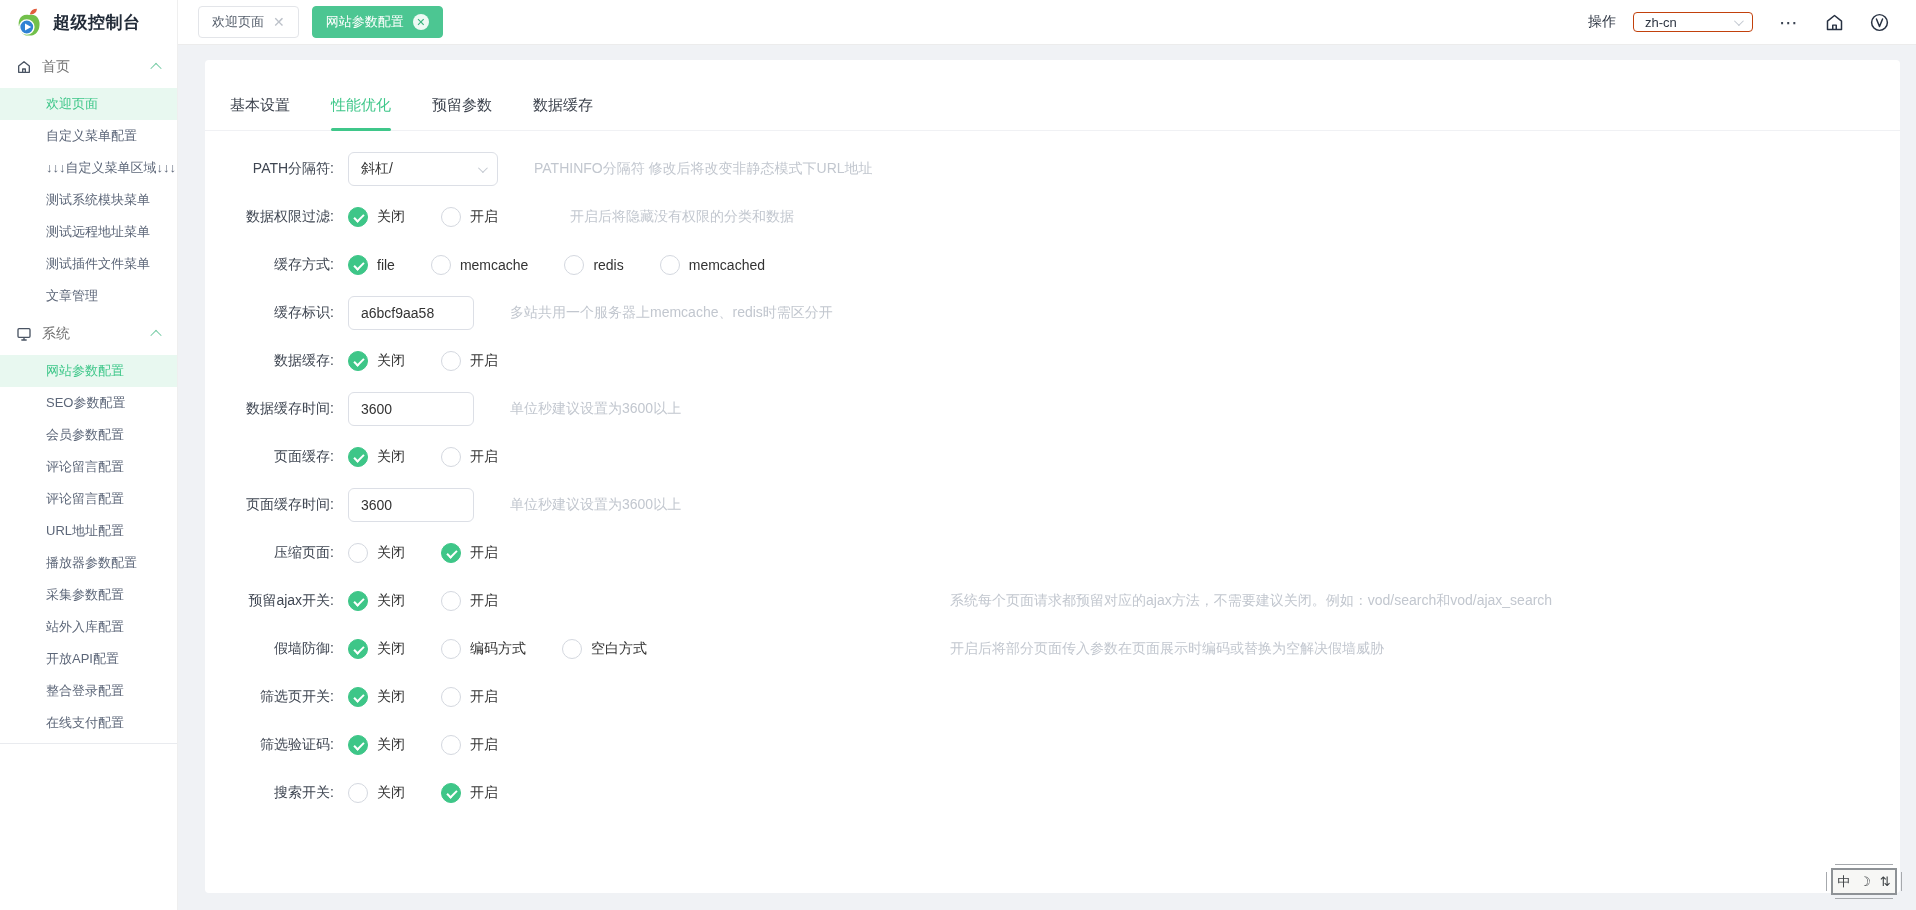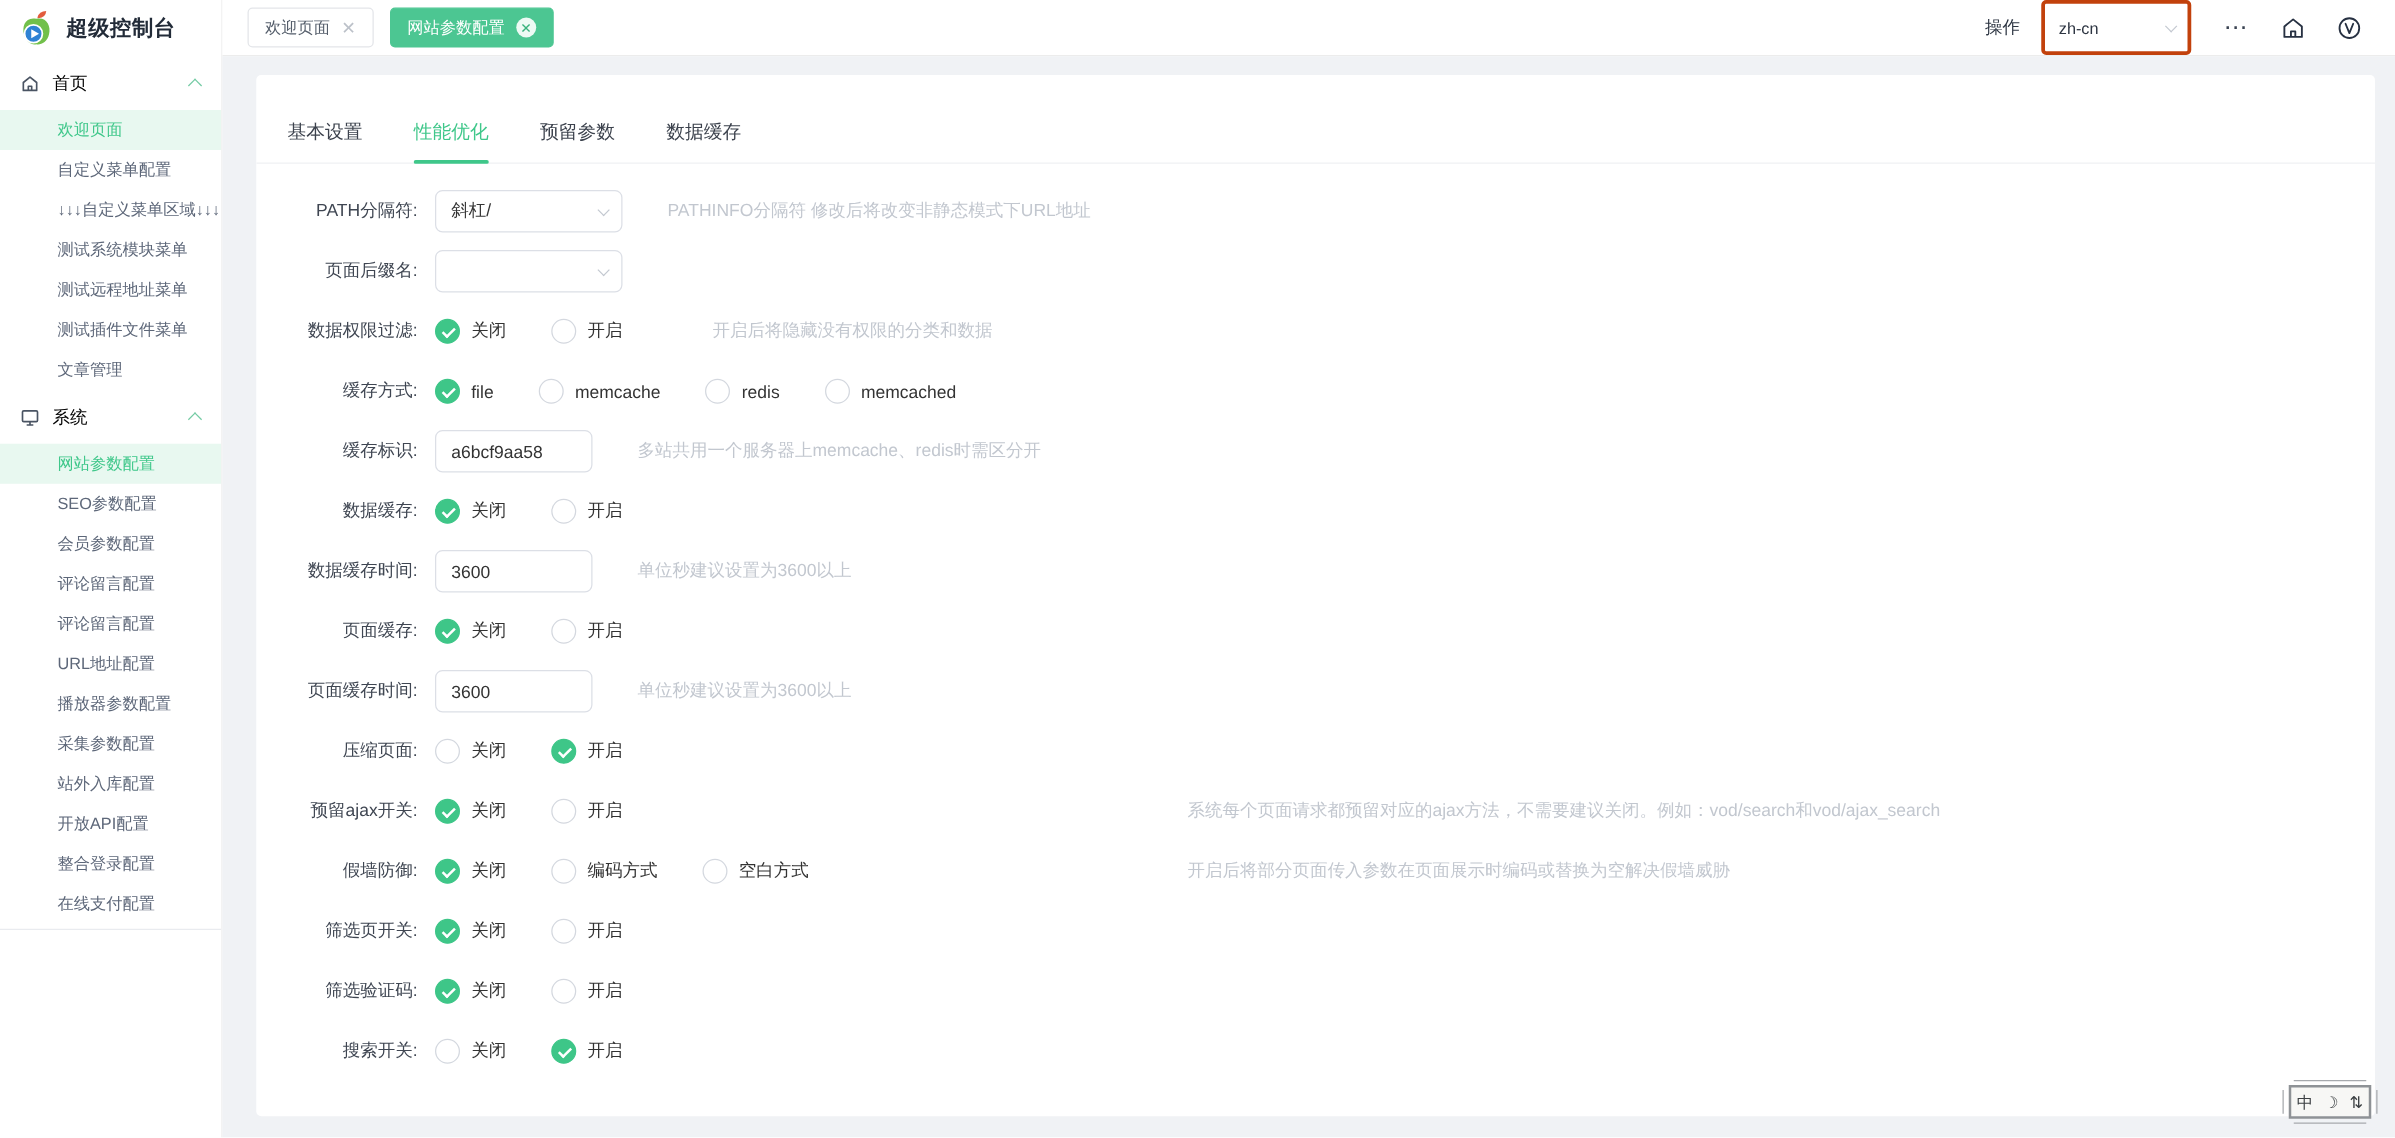--- a/index.html
+++ b/index.html
@@ -7,37 +7,37 @@
   body {
     font-family:"Liberation Sans","DejaVu Sans",sans-serif;
     color:#333; background:#fff; font-size:14px;
   }
   .app { display:grid; grid-template-columns:178px 1fr; grid-template-rows:45px 1fr; width:100%; height:100%; }
 
   
   .sidebar { grid-row:1 / 3; grid-column:1; background:#fff; border-right:1px solid #efefef; overflow:hidden; }
   .logo-row { height:45px; display:flex; align-items:center; padding-left:13px; gap:8px; cursor:pointer; }
   .logo-title { font-size:17px; font-weight:700; color:#222b38; letter-spacing:.5px; white-space:nowrap; }
-  .sec-header { height:43px; display:flex; align-items:center; padding:0 17px 0 15px; font-size:14px; color:#000000; cursor:pointer; }
+  .sec-header { height:43px; display:flex; align-items:center; padding:0 17px 0 15px; font-size:14px; color:#737373; cursor:pointer; }
   .sec-icon { width:17px; height:17px; margin-right:10px; display:flex; align-items:center; justify-content:center; }
   .sec-chevron { margin-left:auto; width:8px; height:8px; border-left:1.6px solid #74cba4; border-top:1.6px solid #74cba4; transform:rotate(45deg) translate(1px,1px); }
   .menu-item { height:32px; line-height:32px; padding-left:46px; font-size:13px; color:#5d6779; cursor:pointer; white-space:nowrap; overflow:hidden; }
   .menu-item.active { background:#e8f8f0; color:#3fc78a; }
   .menu-divider { border-bottom:1px solid #e9ebef; margin-top:4px; }
 
   
   .topbar { grid-row:1; grid-column:2; background:#fff; border-bottom:1px solid #ececec; display:flex; align-items:center; padding:0 26px 0 20px; }
   .page-tabs { display:flex; gap:13px; }
   .ptab { height:32px; display:flex; align-items:center; gap:9px; padding:0 13px; border:1px solid #e3e5e9; border-radius:4px; font-size:13px; color:#555e6b; background:#fff; cursor:pointer; white-space:nowrap; }
   .ptab .x { color:#bcc1c9; font-size:14px; line-height:1; }
   .ptab.active { background:#4cc692; border-color:#4cc692; color:#fff; }
   .ptab.active .xcircle { width:16px; height:16px; border-radius:50%; background:rgba(255,255,255,.9); color:#38b27c; display:flex; align-items:center; justify-content:center; font-size:11px; font-weight:700; }
   .topbar-right { margin-left:auto; display:flex; align-items:center; }
   .action-label { font-size:14px; color:#2d3542; margin-right:17px; }
-  .lang-select { width:120px; height:44px; border:3px solid #c2410c; border-radius:4px; display:flex; align-items:center; padding:0 11px; font-size:13px; color:#2d3542; margin-right:26px; cursor:pointer; background:#fff; }
+  .lang-select { width:120px; height:20px; border:1px solid #c2410c; border-radius:4px; display:flex; align-items:center; padding:0 11px; font-size:13px; color:#2d3542; margin-right:26px; cursor:pointer; background:#fff; }
   .chev { width:7px; height:7px; border-right:1.4px solid #c3c8d0; border-bottom:1.4px solid #c3c8d0; transform:rotate(45deg) translateY(-2px); flex:none; }
   .lang-select .chev { margin-left:auto; }
   .more-dots { font-size:19px; color:#3a4352; margin-right:25px; letter-spacing:1px; cursor:pointer; line-height:1; }
   .top-ic { margin-right:24px; cursor:pointer; display:flex; }
   .top-ic:last-child { margin-right:0; }
 
   
   .main { grid-row:2; grid-column:2; background:#f0f2f5; padding:15px 16px 17px 27px; overflow:hidden; }
   .card { background:#fff; border-radius:4px; height:100%; position:relative; overflow:hidden; }
   .content-tabs { display:flex; align-items:flex-end; gap:41px; padding:0 25px; height:71px; border-bottom:1px solid #f0f1f4; }
@@ -173,29 +173,20 @@
             <div class="flabel">PATH分隔符:</div>
             <div class="fcontrols">
               <div class="sel">
                 <span>斜杠/</span>
                 <span class="chev"></span>
               </div>
             </div>
             <span class="hint">PATHINFO分隔符 修改后将改变非静态模式下URL地址</span>
           </div>
           <div class="frow">
-            <div class="flabel">页面后缀名:</div>
-            <div class="fcontrols">
-              <div class="sel">
-                <span></span>
-                <span class="chev"></span>
-              </div>
-            </div>
-          </div>
-          <div class="frow">
             <div class="flabel">数据权限过滤:</div>
             <div class="fcontrols">
               <label class="radio-item">
                 <span class="dot checked"></span>
                 <span class="rlabel">关闭</span>
               </label>
               <label class="radio-item">
                 <span class="dot"></span>
                 <span class="rlabel">开启</span>
               </label>

